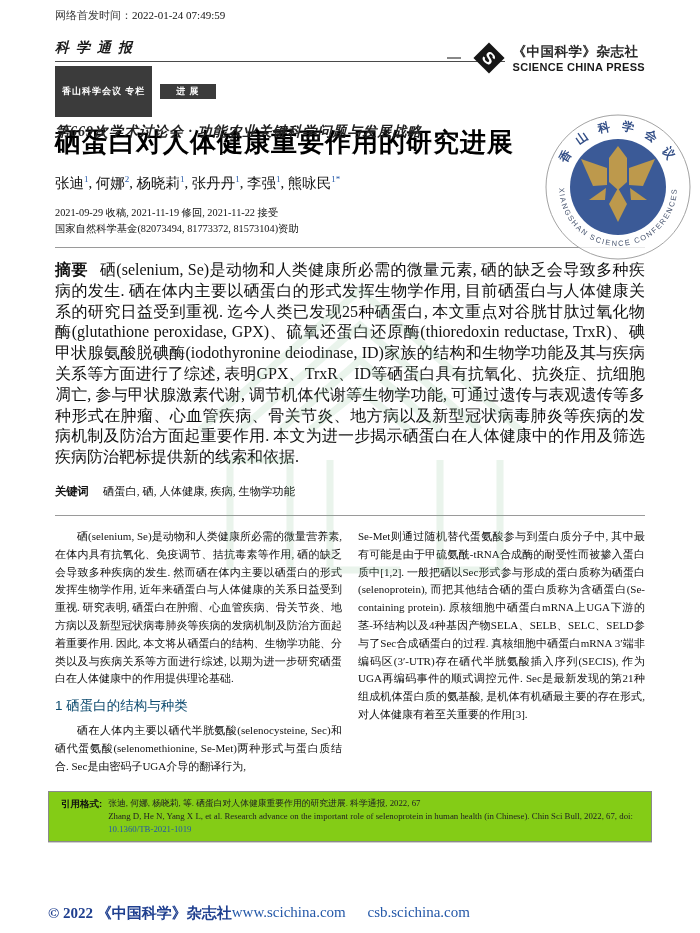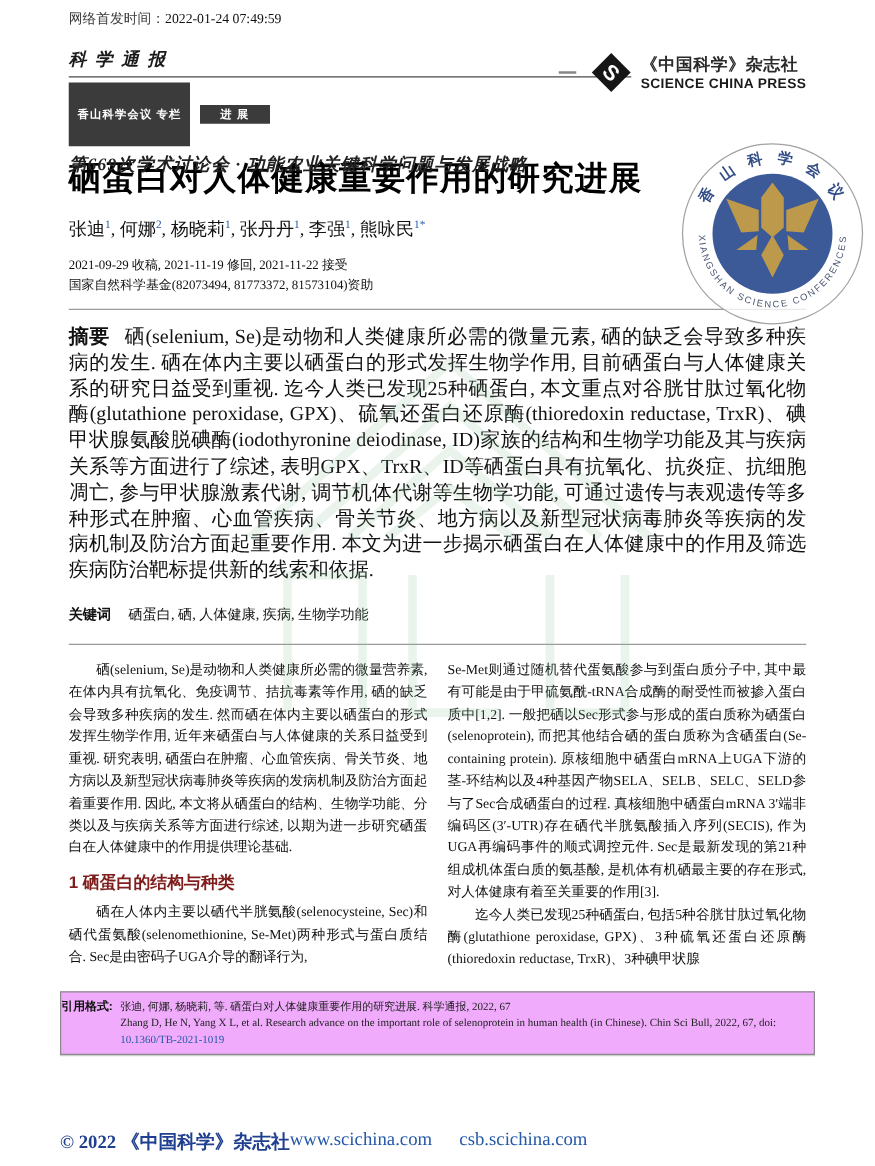--- a/index.html
+++ b/index.html
@@ -60,27 +60,27 @@
   
   .abstract{margin:12px 55px 0 55px;font-size:16px;line-height:20.8px;text-align:justify;color:#111;}
   .abs-label{font-weight:bold;font-family:"Liberation Sans",sans-serif;margin-right:12px;}
   .keywords{margin:16px 55px 0 55px;font-size:11.3px;color:#111;}
   .kw-label{font-weight:bold;font-family:"Liberation Sans",sans-serif;margin-right:14px;}
 
   
   .columns{display:flex;gap:16px;margin:12px 55px 0 55px;}
   .col{width:288px;font-size:11px;line-height:17.8px;text-align:justify;color:#111;}
   .col p{margin:0;text-indent:2em;}
-  .sec-head{font-weight:bold;font-family:"Liberation Sans",sans-serif;
-    font-size:13.5px;margin:9px 0 7px 0;color:#7f1d1d;}
+  .sec-head{font-weight:normal;font-family:"Liberation Sans",sans-serif;
+    font-size:13.5px;margin:9px 0 7px 0;color:#0c4a6e;}
 
   
   .cite-box{
-    margin:16px 48px 0 48px;border:1px solid #8a8a8a;background:#f0abfc;
-    padding:5px 10px 5px 0;display:flex;gap:6px;
+    margin:16px 48px 0 48px;border:1px solid #8a8a8a;background:#84cc16;
+    padding:5px 10px 5px 12px;display:flex;gap:6px;
     box-shadow:0 1px 0 #cfcfcf;
   }
   .cite-label{font-weight:bold;font-family:"Liberation Sans",sans-serif;
     font-size:9.5px;white-space:nowrap;color:#111;line-height:13px;}
   .cite-body{font-size:8.8px;line-height:13px;color:#222;}
 
   
   .footer{position:absolute;left:48px;right:48px;top:904px;
     display:flex;justify-content:flex-start;font-size:15px;}
   .copyright{color:#1f3f8f;font-weight:bold;}
@@ -186,21 +186,20 @@
   <hr class="rule-full" style="margin-top:16px;">
 
   <div class="columns">
     <div class="col">
       <p>硒(selenium, Se)是动物和人类健康所必需的微量营养素, 在体内具有抗氧化、免疫调节、拮抗毒素等作用, 硒的缺乏会导致多种疾病的发生. 然而硒在体内主要以硒蛋白的形式发挥生物学作用, 近年来硒蛋白与人体健康的关系日益受到重视. 研究表明, 硒蛋白在肿瘤、心血管疾病、骨关节炎、地方病以及新型冠状病毒肺炎等疾病的发病机制及防治方面起着重要作用. 因此, 本文将从硒蛋白的结构、生物学功能、分类以及与疾病关系等方面进行综述, 以期为进一步研究硒蛋白在人体健康中的作用提供理论基础.</p>
       <div class="sec-head">1   硒蛋白的结构与种类</div>
       <p>硒在人体内主要以硒代半胱氨酸(selenocysteine, Sec)和硒代蛋氨酸(selenomethionine, Se-Met)两种形式与蛋白质结合. Sec是由密码子UGA介导的翻译行为,</p>
     </div>
     <div class="col">
       <p style="text-indent:0;">Se-Met则通过随机替代蛋氨酸参与到蛋白质分子中, 其中最有可能是由于甲硫氨酰-tRNA合成酶的耐受性而被掺入蛋白质中[1,2]. 一般把硒以Sec形式参与形成的蛋白质称为硒蛋白(selenoprotein), 而把其他结合硒的蛋白质称为含硒蛋白(Se-containing protein). 原核细胞中硒蛋白mRNA上UGA下游的茎-环结构以及4种基因产物SELA、SELB、SELC、SELD参与了Sec合成硒蛋白的过程. 真核细胞中硒蛋白mRNA 3′端非编码区(3′-UTR)存在硒代半胱氨酸插入序列(SECIS), 作为UGA再编码事件的顺式调控元件. Sec是最新发现的第21种组成机体蛋白质的氨基酸, 是机体有机硒最主要的存在形式, 对人体健康有着至关重要的作用[3].</p>
-      <p>迄今人类已发现25种硒蛋白, 包括5种谷胱甘肽过氧化物酶(glutathione peroxidase, GPX)、3种硫氧还蛋白还原酶(thioredoxin reductase, TrxR)、3种碘甲状腺</p>
     </div>
   </div>
 
   <div class="cite-box">
     <div class="cite-label">引用格式:</div>
     <div class="cite-body">
       <div>张迪, 何娜, 杨晓莉, 等. 硒蛋白对人体健康重要作用的研究进展. 科学通报, 2022, 67</div>
       <div>
         <span>Zhang D,  He N,  Yang X L, et al.  Research advance on the important role of selenoprotein in human health (in Chinese). Chin Sci Bull, 2022, 67, doi: </span>
       </div>

